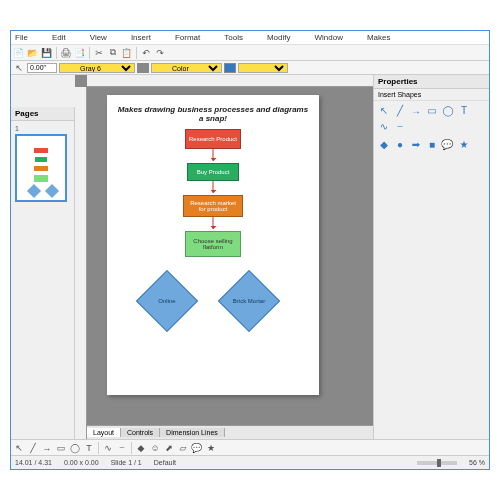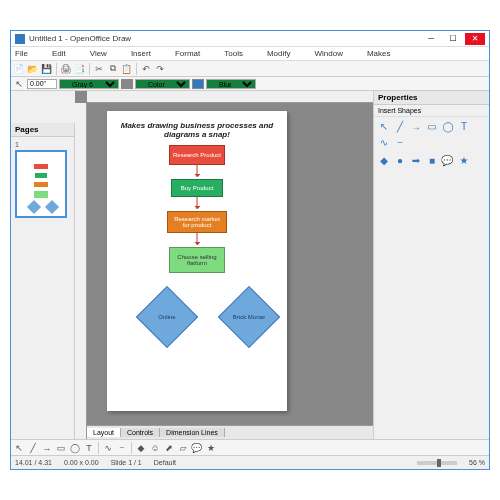--- a/index.html
+++ b/index.html
@@ -11,33 +11,33 @@
 .win-controls { display: flex; gap: 2px; }
 .win-btn { width: 20px; height: 12px; display: flex; align-items: center; justify-content: center; font-size: 8px; }
 .win-btn.close { background: #e81123; color: #fff; }
 .menubar { height: 14px; background: #fff; display: flex; align-items: center; padding: 0 4px; gap: 24px; font-size: 8px; color: #333; border-bottom: 1px solid #ddd; }
 .menubar span { cursor: default; }
 .toolbar { height: 16px; background: #f5f5f5; border-bottom: 1px solid #ccc; display: flex; align-items: center; padding: 0 2px; gap: 2px; }
 .tb-ic { width: 12px; height: 12px; display: flex; align-items: center; justify-content: center; font-size: 9px; color: #555; }
 .tb-sep { width: 1px; height: 12px; background: #ccc; margin: 0 1px; }
 .toolbar2 { height: 14px; background: #f5f5f5; border-bottom: 1px solid #ccc; display: flex; align-items: center; padding: 0 2px; gap: 2px; font-size: 7px; }
 .tb-input { width: 30px; height: 10px; border: 1px solid #aaa; background: #fff; font-size: 7px; padding: 0 2px; }
-.tb-select { height: 10px; border: 1px solid #aaa; background: #15803d; font-size: 7px; padding: 0 8px; }
+.tb-select { height: 10px; border: 1px solid #aaa; background: #fde047; font-size: 7px; padding: 0 16px; }
 .color-sw { width: 12px; height: 10px; border: 1px solid #888; }
 .main { flex: 1; display: flex; overflow: hidden; }
 .pages-panel { width: 64px; background: #f0f0f0; border-right: 1px solid #ccc; display: flex; flex-direction: column; margin-top: 32px; }
 .panel-header { font-size: 8px; font-weight: bold; padding: 2px 4px; background: #e8e8e8; border-bottom: 1px solid #ccc; }
 .thumb-wrap { padding: 4px; }
 .thumb { width: 52px; height: 68px; border: 2px solid #4a90d9; background: #fff; position: relative; }
 .thumb-num { font-size: 7px; color: #555; margin-bottom: 2px; }
 .canvas-area { flex: 1; background: #888; position: relative; overflow: hidden; }
 .ruler-h { position: absolute; top: 0; left: 12px; right: 0; height: 12px; background: #f0f0f0; border-bottom: 1px solid #999; }
 .ruler-v { position: absolute; top: 12px; left: 0; width: 12px; bottom: 0; background: #f0f0f0; border-right: 1px solid #999; }
 .canvas-inner { position: absolute; top: 12px; left: 12px; right: 0; bottom: 14px; background: #888; overflow: hidden; }
-.page { position: absolute; top: 8px; left: 20px; width: 180px; height: 300px; background: #fff; box-shadow: 2px 2px 4px rgba(0,0,0,0.3); }
+.page { position: absolute; top: 8px; left: 20px; width: 212px; height: 300px; background: #fff; box-shadow: 2px 2px 4px rgba(0,0,0,0.3); }
 .page-title { text-align: center; font-size: 8px; font-weight: bold; font-style: italic; padding: 10px 8px 6px; color: #222; }
 .flow { position: relative; height: 260px; }
 .box { position: absolute; left: 50%; transform: translateX(-50%); font-size: 6px; color: #fff; display: flex; align-items: center; justify-content: center; text-align: center; padding: 2px; border: 1px solid rgba(0,0,0,0.3); }
 .b1 { top: 0; width: 56px; height: 20px; background: #e74c3c; }
 .b2 { top: 34px; width: 52px; height: 18px; background: #27ae60; }
 .b3 { top: 66px; width: 60px; height: 22px; background: #e67e22; }
 .b4 { top: 102px; width: 56px; height: 26px; background: #7fdb7f; color: #333; }
 .diamond { position: absolute; width: 44px; height: 44px; top: 150px; }
 .d1 { left: 38px; }
 .d2 { left: 120px; }
@@ -67,31 +67,20 @@
 .thumb .m2 { top: 21px; width: 12px; height: 5px; background: #27ae60; }
 .thumb .m3 { top: 30px; width: 14px; height: 5px; background: #e67e22; }
 .thumb .m4 { top: 39px; width: 14px; height: 7px; background: #7fdb7f; }
 .thumb .md1 { top: 50px; left: 12px; width: 10px; height: 10px; background: #6fa8dc; transform: rotate(45deg); position: absolute; }
 .thumb .md2 { top: 50px; left: 30px; width: 10px; height: 10px; background: #6fa8dc; transform: rotate(45deg); position: absolute; }
 </style>
 </head>
 <body>
 
 <div class="app">
-  <div class="titlebar">
-    <svg class="icon-sm" viewBox="0 0 10 10">
-        <rect width="10" height="10" fill="#3478c0"></rect>
-      </svg>
-    <span class="titlebar-title">Untitled 1 - OpenOffice Draw</span>
-    <div class="win-controls">
-      <div class="win-btn">─</div>
-      <div class="win-btn">☐</div>
-      <div class="win-btn close">✕</div>
-    </div>
-  </div>
 
   <div class="menubar">
     <span>File</span>
     <span>Edit</span>
     <span>View</span>
     <span>Insert</span>
     <span>Format</span>
     <span>Tools</span>
     <span>Modify</span>
     <span>Window</span>

